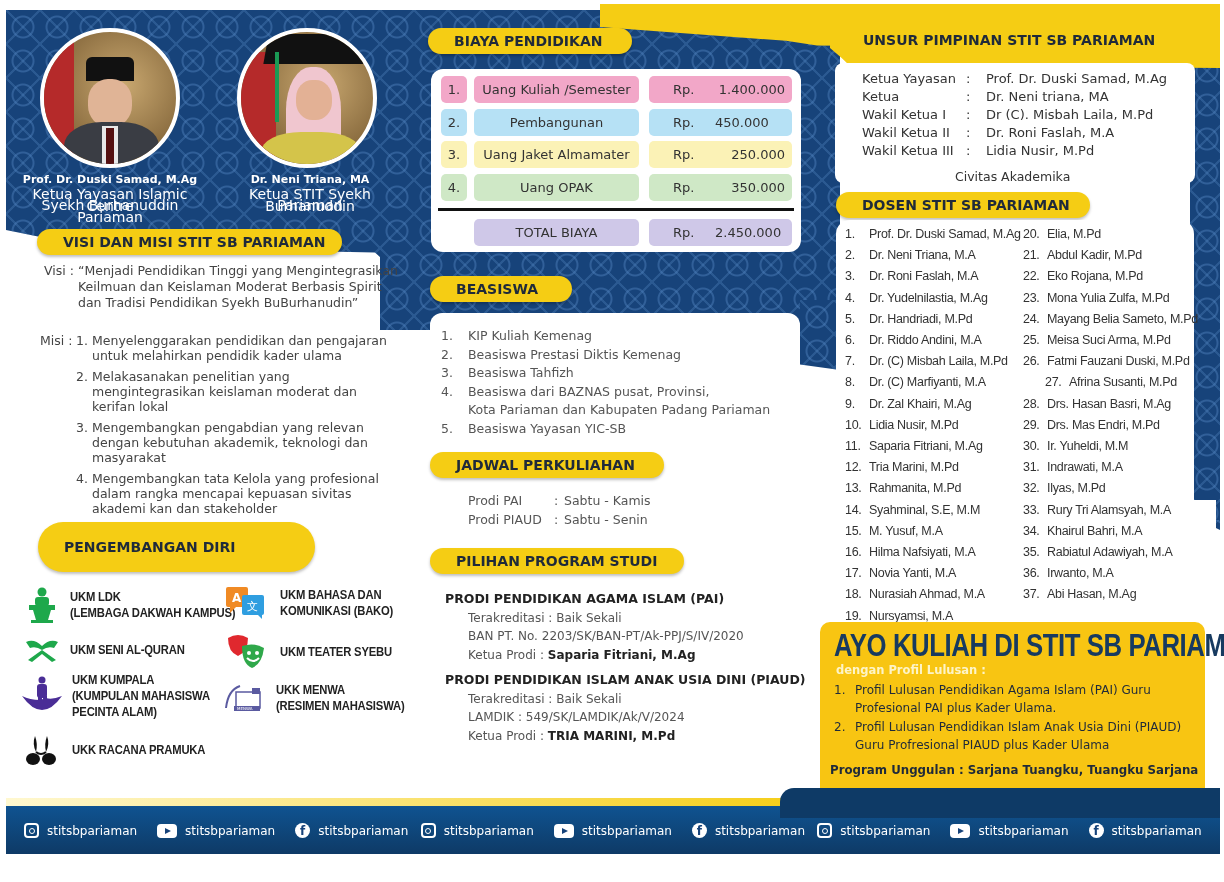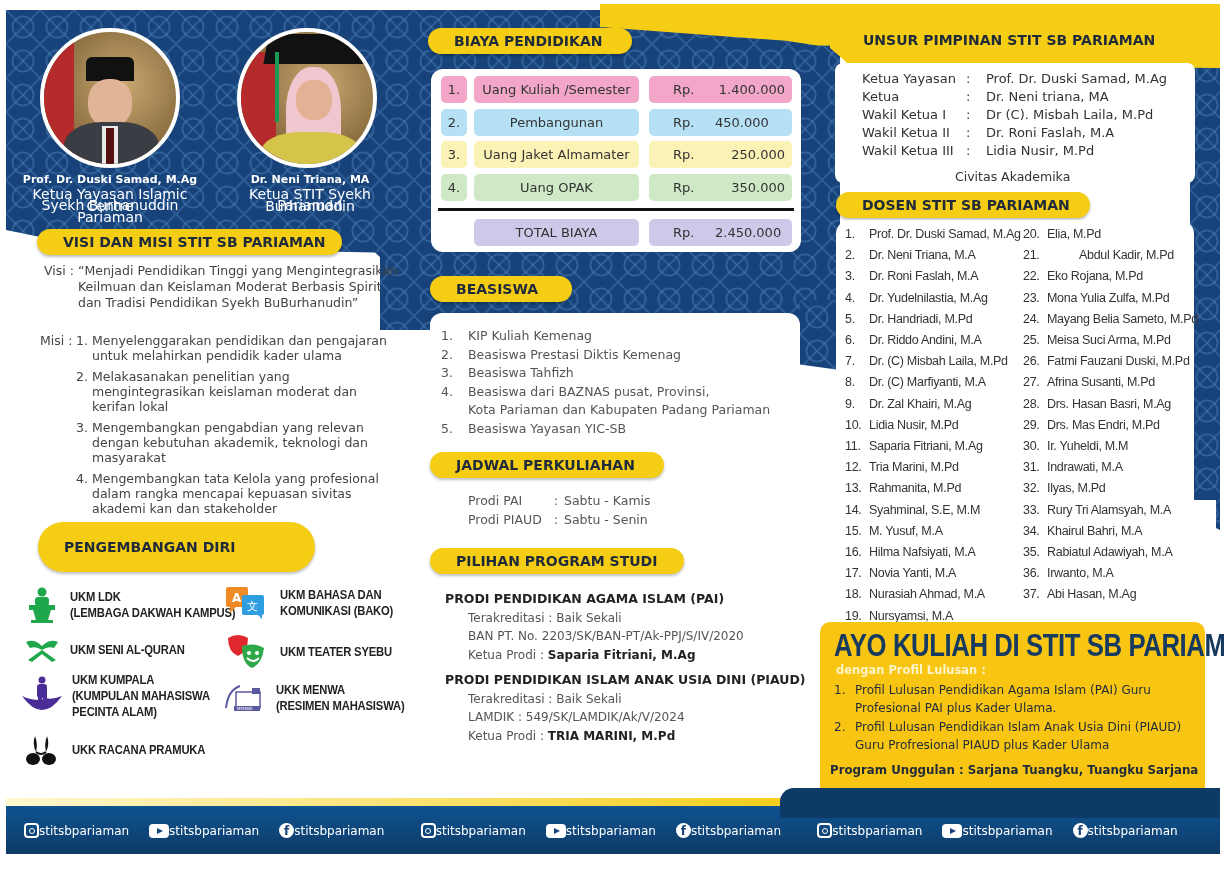--- a/index.html
+++ b/index.html
@@ -26,21 +26,21 @@
     border: 4px solid #fff; overflow: hidden;
     background: radial-gradient(circle at 60% 40%, #c9a870 0%, #8b6d40 60%, #5c4322 100%);
   }
   .name { position: absolute; text-align: center; color: #fff; font-weight: bold; font-size: 11px; }
   .role { position: absolute; text-align: center; color: #fff; font-size: 14px; line-height: 12px; }
   .txt { font-family: "DejaVu Sans", sans-serif; font-size: 12.5px; color: #444; }
   .cond { font-family: "Liberation Sans", sans-serif; font-size: 12.5px; color: #333; letter-spacing: -0.3px; }
   .fee-cell { position: absolute; height: 27px; border-radius: 5px; display: flex; align-items: center; font-size: 13px; color: #333; }
   .ukm { position: absolute; display: flex; align-items: center; }
   .ukm-label { font-family: "Liberation Sans", sans-serif; font-weight: bold; font-size: 12.5px; color: #222; line-height: 16px; letter-spacing: -0.2px; transform: scaleX(0.9); transform-origin: left; }
-  .footer-item { display: flex; align-items: center; gap: 0; color: #fff; font-size: 12px; }
+  .footer-item { display: flex; align-items: center; gap: 8px; color: #fff; font-size: 12px; }
   .ig { width: 15px; height: 15px; border: 2px solid #fff; border-radius: 4px; position: relative; }
   .ig::after { content: ""; position: absolute; left: 2.5px; top: 2.5px; width: 6px; height: 6px; border: 1.5px solid #fff; border-radius: 50%; box-sizing: border-box; }
   .yt { width: 20px; height: 14px; background: #fff; border-radius: 4px; position: relative; }
   .yt::after { content: ""; position: absolute; left: 8px; top: 4px; border-left: 6px solid #17437a; border-top: 3px solid transparent; border-bottom: 3px solid transparent; }
   .fb { width: 15px; height: 15px; background: #fff; border-radius: 50%; color: #17437a; font-weight: bold; font-size: 12px; display: flex; align-items: flex-end; justify-content: center; overflow: hidden; line-height: 13px; }
 </style>
 </head>
 <body>
 
 <div class="abs pattern" style="left:6px; top:10px; width:410px; height:250px; clip-path: polygon(0 0,100% 0,100% 100%,92% 100%,90% 97%,30% 95%,15% 93%,0 88%);"></div>
@@ -416,21 +416,21 @@
     <div style="display:flex; white-space:nowrap;">
       <span style="width:24px; text-align:left;">19.</span>
       <span>Nursyamsi, M.A</span>
     </div>
   </div>
 <div class="abs cond" id="dosen-col2" style="left:1023px; top:224px; line-height:21.2px;">
     <div style="display:flex; white-space:nowrap;">
       <span style="width:24px; text-align:left;">20.</span>
       <span>Elia, M.Pd</span>
     </div>
-    <div style="display:flex; white-space:nowrap;gap:32px;">
+    <div style="display:flex; white-space:nowrap;">
       <span style="width:24px; text-align:left;">21.</span>
       <span>Abdul Kadir, M.Pd</span>
     </div>
     <div style="display:flex; white-space:nowrap;">
       <span style="width:24px; text-align:left;">22.</span>
       <span>Eko Rojana, M.Pd</span>
     </div>
     <div style="display:flex; white-space:nowrap;">
       <span style="width:24px; text-align:left;">23.</span>
       <span>Mona Yulia Zulfa, M.Pd</span>
@@ -441,21 +441,21 @@
     </div>
     <div style="display:flex; white-space:nowrap;">
       <span style="width:24px; text-align:left;">25.</span>
       <span>Meisa Suci Arma, M.Pd</span>
     </div>
     <div style="display:flex; white-space:nowrap;">
       <span style="width:24px; text-align:left;">26.</span>
       <span>Fatmi Fauzani Duski, M.Pd</span>
     </div>
     <div style="display:flex; white-space:nowrap;">
-      <span style="width:24px; text-align:left;">27.</span>
+      <span style="width:24px; text-align:left;margin-left:22px;">27.</span>
       <span>Afrina Susanti, M.Pd</span>
     </div>
     <div style="display:flex; white-space:nowrap;">
       <span style="width:24px; text-align:left;">28.</span>
       <span>Drs. Hasan Basri, M.Ag</span>
     </div>
     <div style="display:flex; white-space:nowrap;">
       <span style="width:24px; text-align:left;">29.</span>
       <span>Drs. Mas Endri, M.Pd</span>
     </div>

